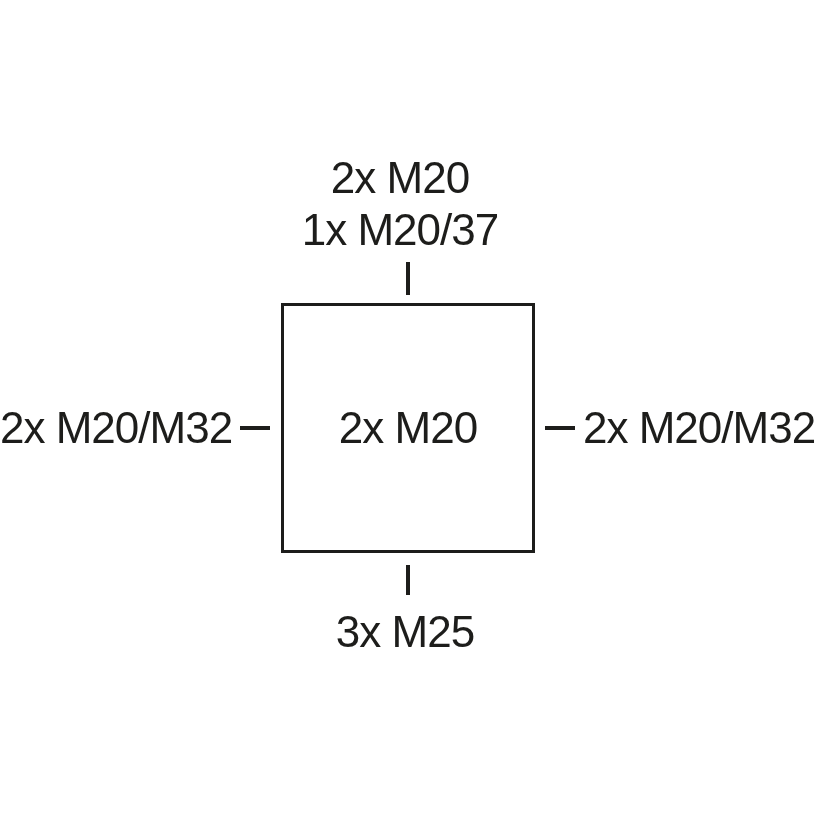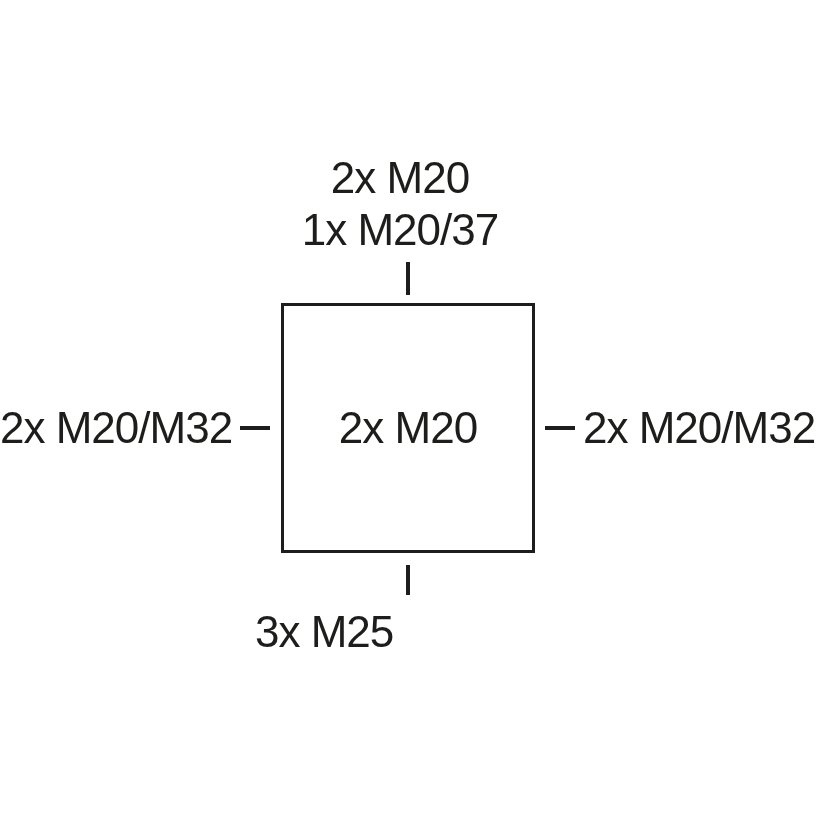--- a/index.html
+++ b/index.html
@@ -82,21 +82,21 @@
   }
   .right-label {
     left: 583px;
     text-align: left;
   }
   .bottom-label {
     position: absolute;
     left: 255px;
     top: 608px;
     width: 300px;
-    text-align: left;
+    text-align: center;
     line-height: 48px;
     white-space: nowrap;
   }
 </style>
 </head>
 <body style="background: rgb(255, 255, 255);">
 
 <div class="canvas">
 
   <div class="top-labels">

